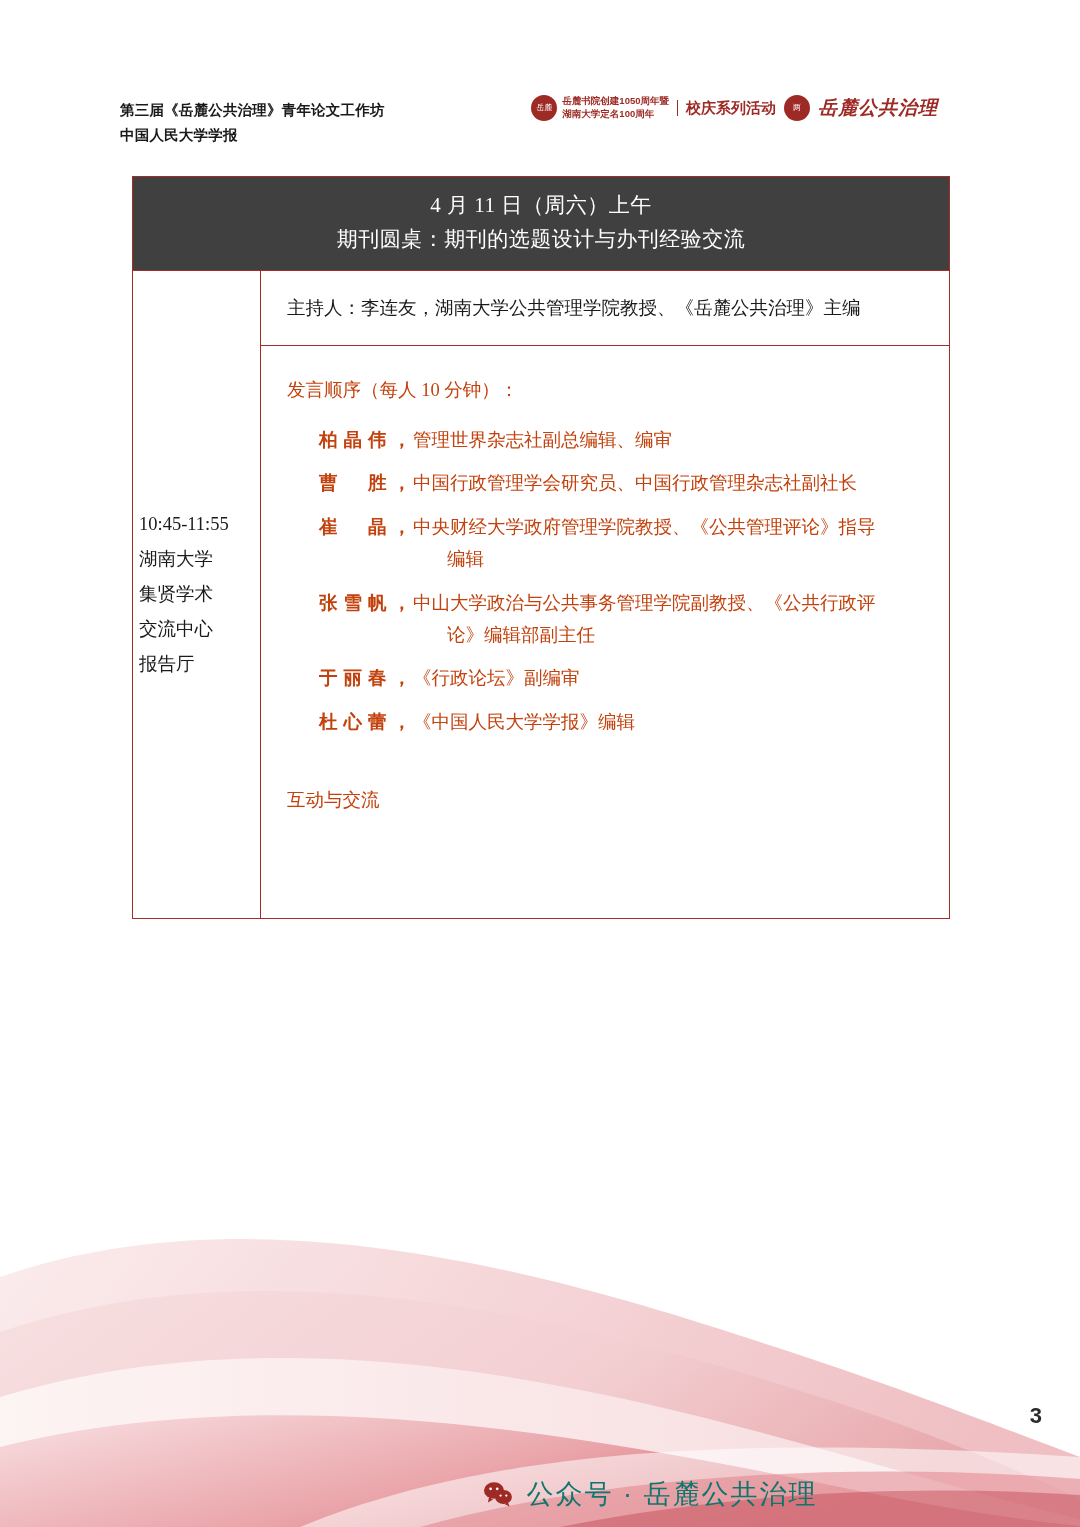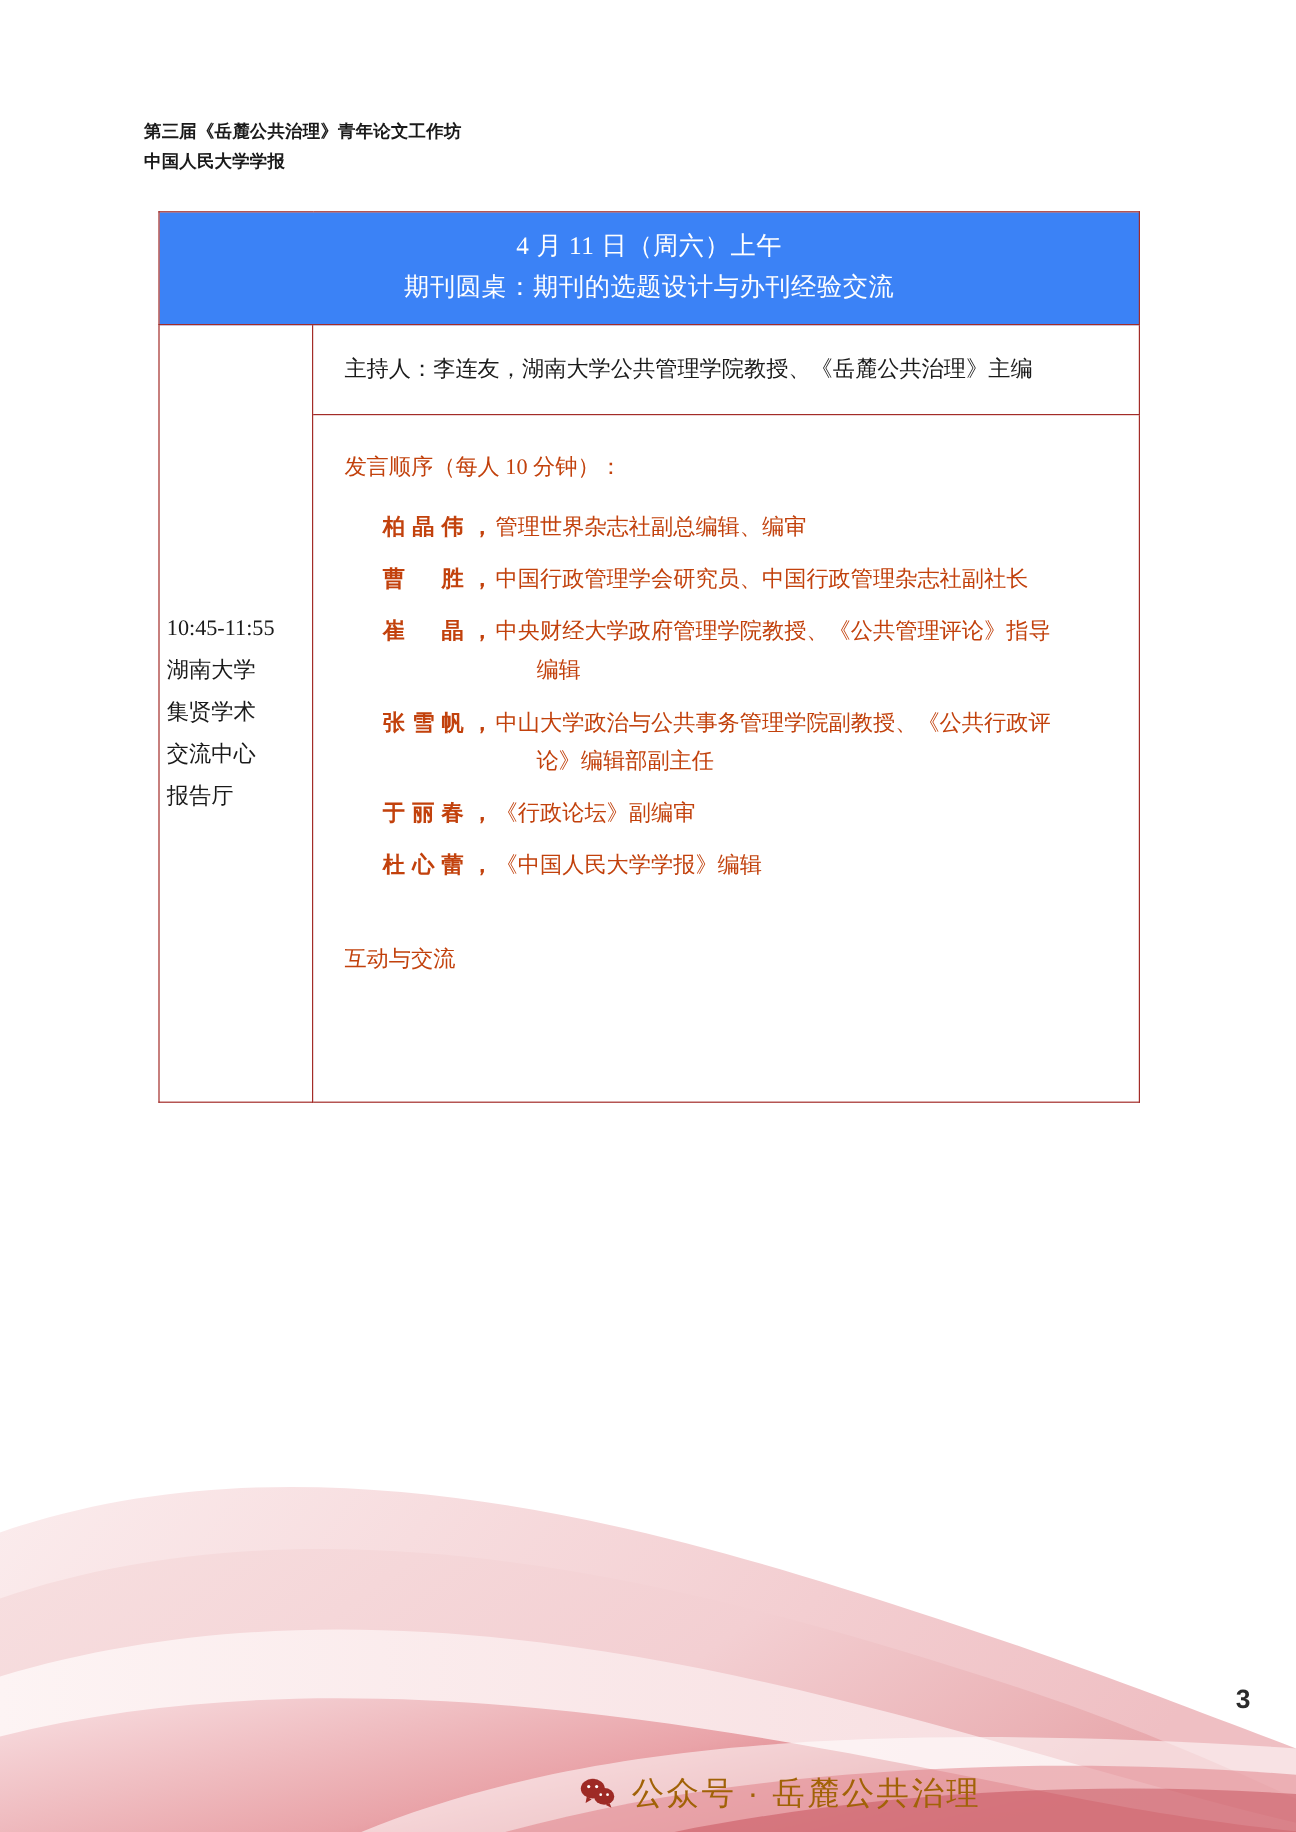--- a/index.html
+++ b/index.html
@@ -95,21 +95,21 @@
     position: absolute;
     top: 176px;
     left: 132px;
     width: 818px;
     border: 1.2px solid #a32c28;
     border-collapse: collapse;
   }
   .agenda-table td { border: 1.2px solid #a32c28; }
 
   .title-cell {
-    background: #3b82f6;
+    background: #404040;
     color: #ffffff;
     text-align: center;
     padding: 12px 10px 14px;
     border-color: #a32c28;
   }
   .title-line1 {
     font-size: 21px;
     line-height: 1.6;
     letter-spacing: 0.5px;
   }
@@ -220,34 +220,46 @@
     gap: 14px;
     transform: translateX(110px);
   }
   .wechat-icon {
     width: 30px;
     height: 26px;
     position: relative;
   }
   .footer-text {
     font-size: 27px;
-    color: #a16207;
+    color: #0f766e;
     letter-spacing: 2px;
     font-family: "Liberation Sans", sans-serif;
   }
 </style>
 </head>
 <body>
 
 <div class="header">
   <div class="header-left">
     <div>第三届《岳麓公共治理》青年论文工作坊</div>
     <div>中国人民大学学报</div>
   </div>
 
+  <div class="header-right">
+    <div class="seal-logo">
+      <div class="seal-circle">岳麓</div>
+      <div class="seal-text">
+        <div>岳麓书院创建1050周年暨</div>
+        <div>湖南大学定名100周年</div>
+      </div>
+    </div>
+    <div class="anniv-text">校庆系列活动</div>
+    <div class="seal-circle">两</div>
+    <div class="brand-script">岳麓公共治理</div>
+  </div>
 </div>
 
 <table class="agenda-table">
   <tbody>
       <tr>
     <td class="title-cell" colspan="2">
       <div class="title-line1">4 月 11 日（周六）上午</div>
       <div class="title-line2">期刊圆桌：期刊的选题设计与办刊经验交流</div>
     </td>
   </tr>

